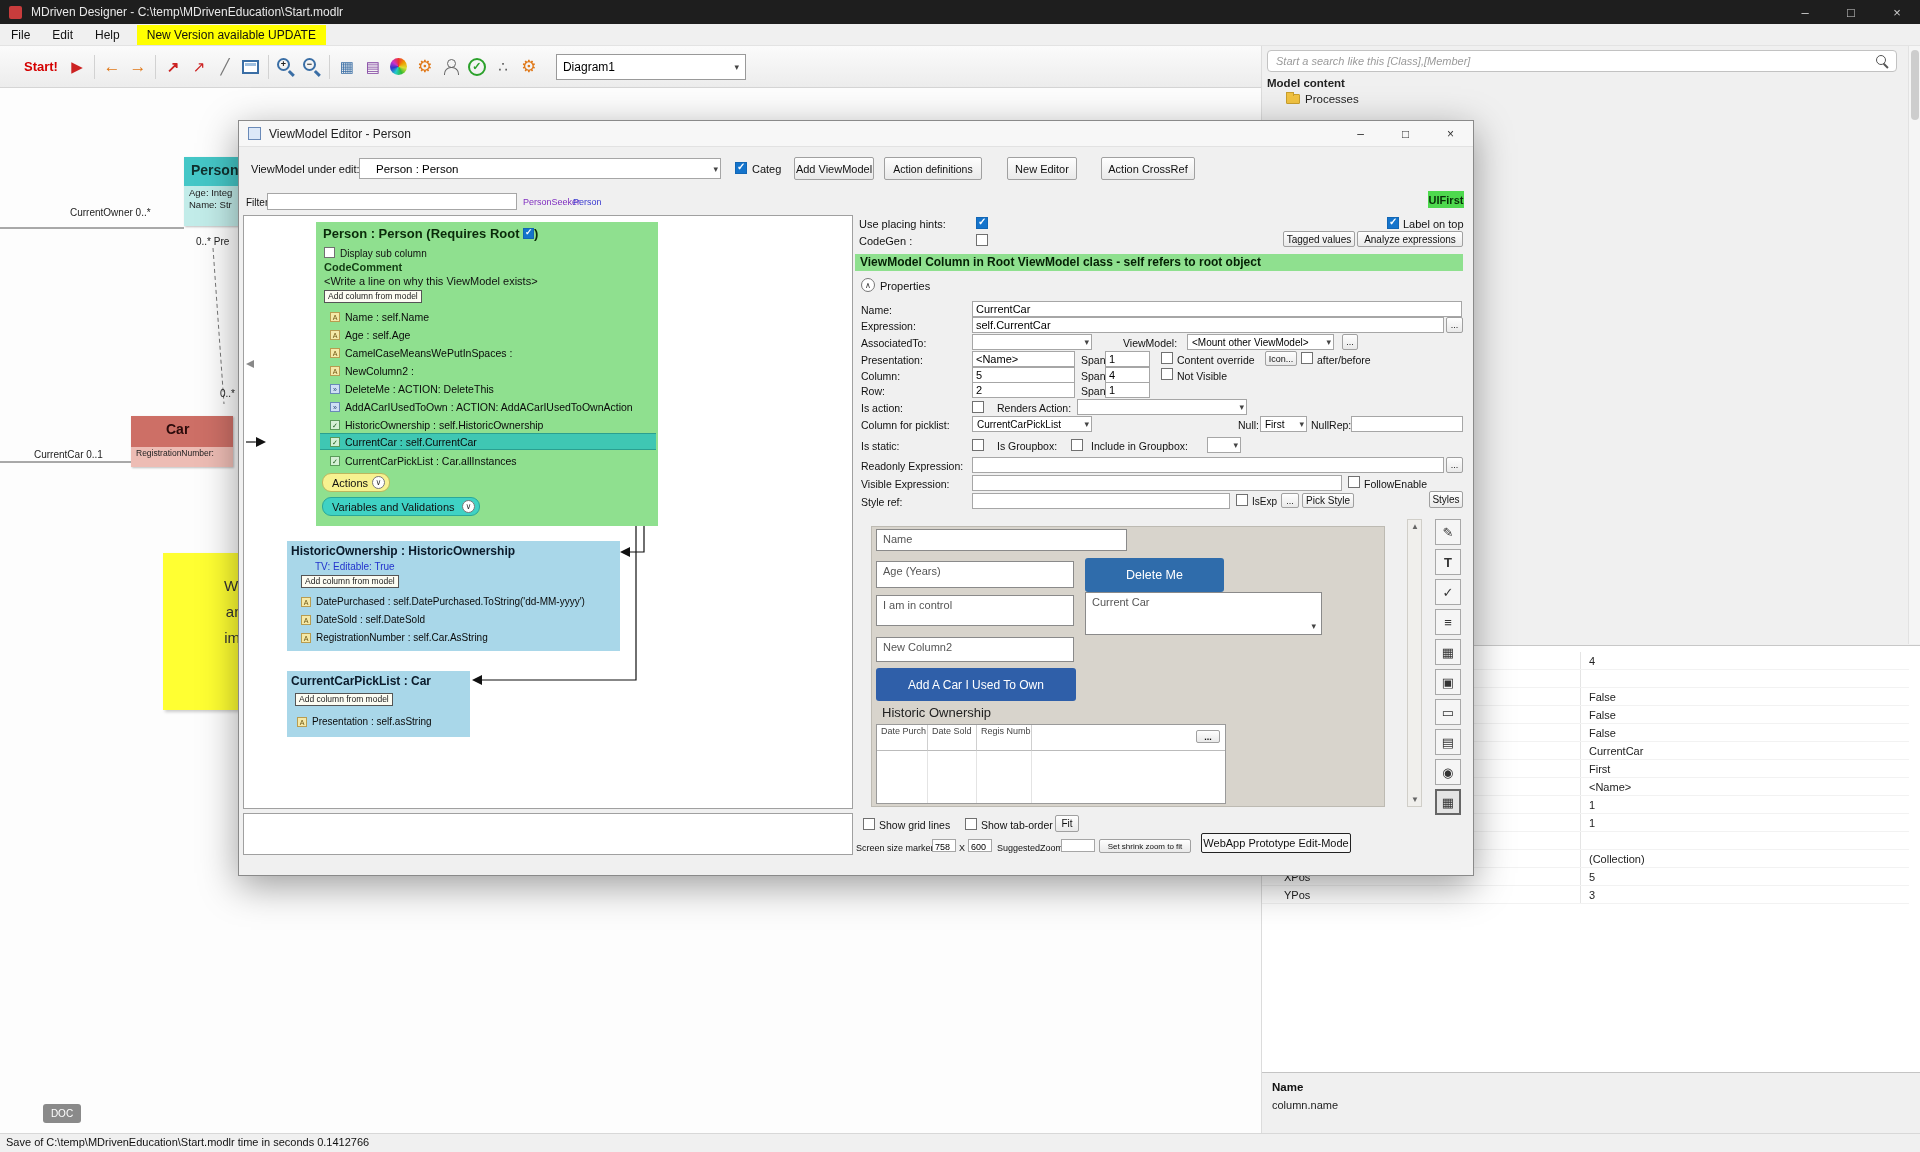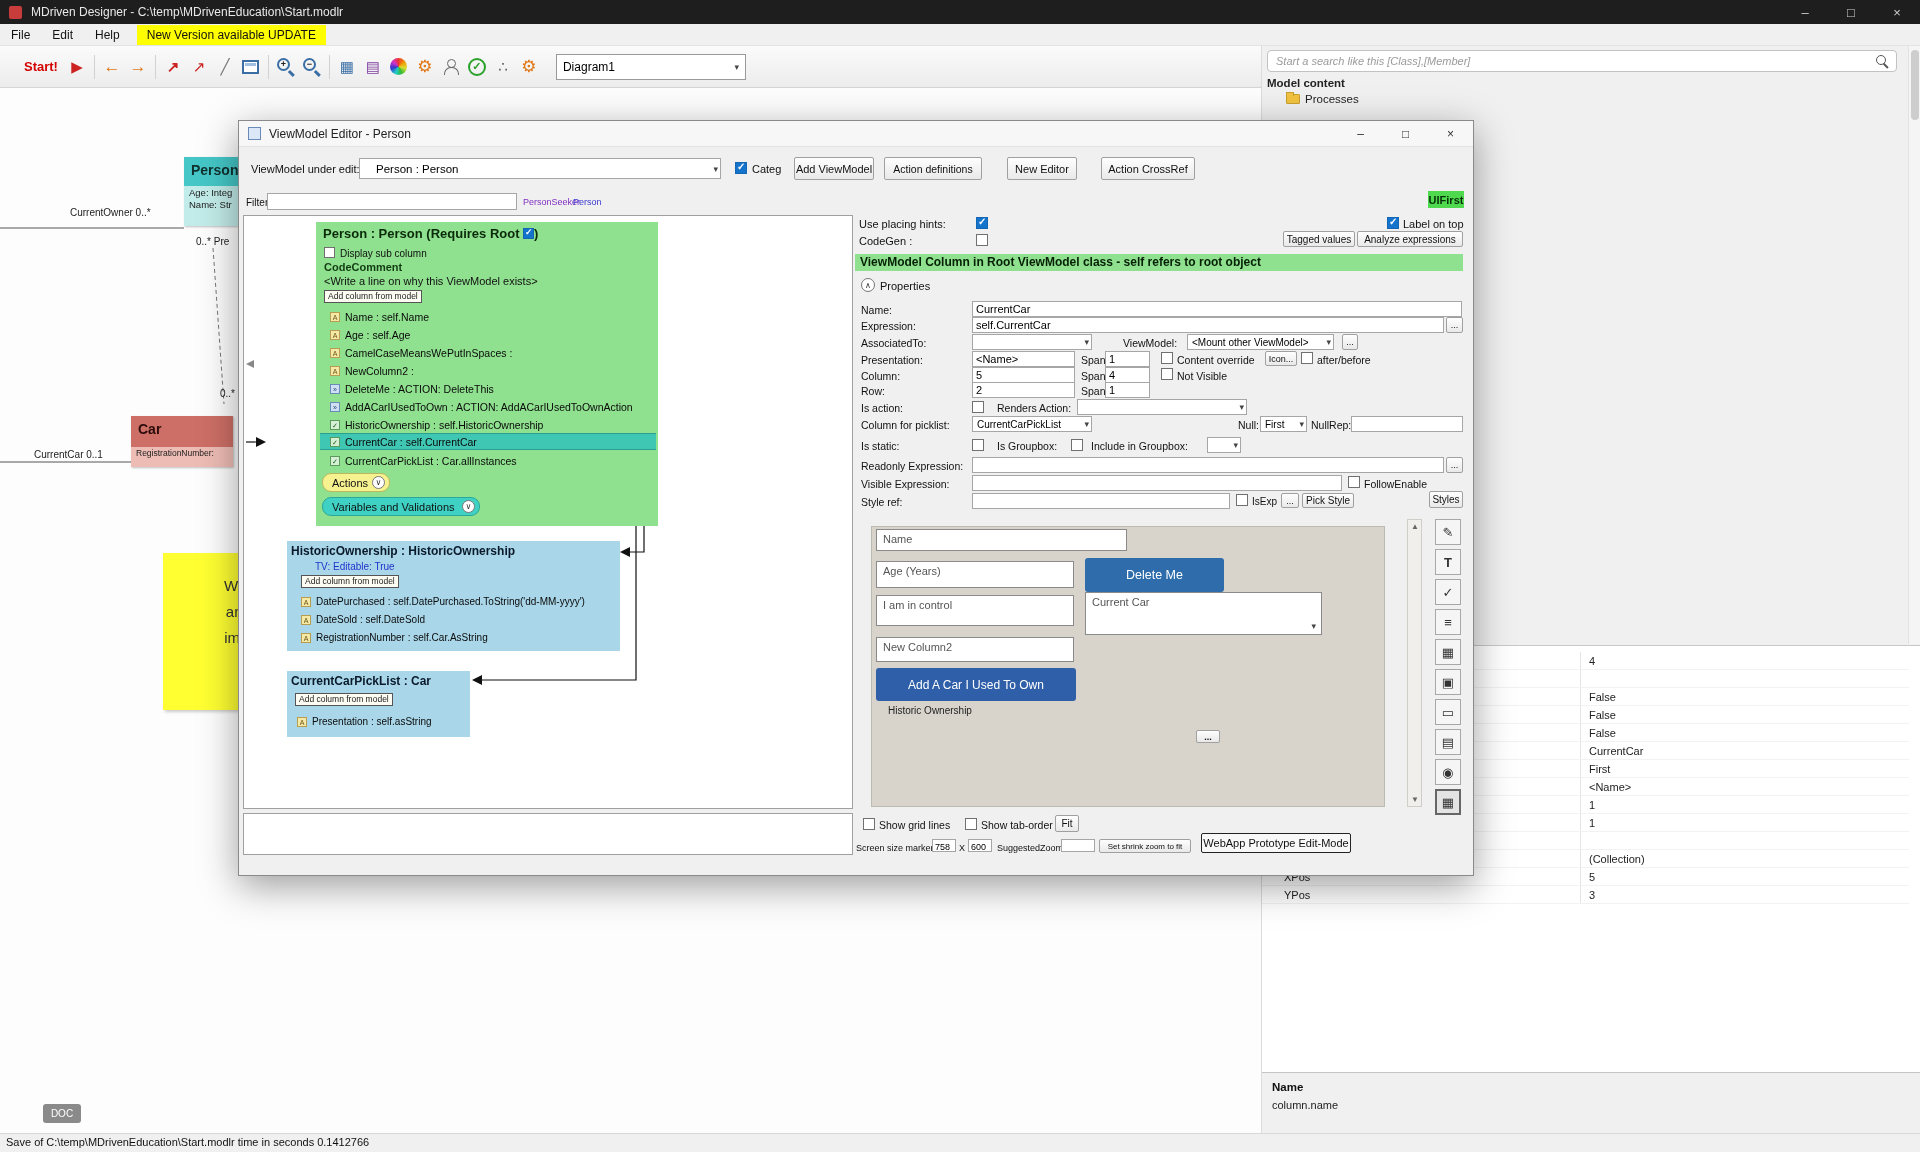--- a/index.html
+++ b/index.html
@@ -184,21 +184,21 @@
       </div>
     <div style="height:40px;background:#c2ece9;">
       <div class="clsattr">Age: Integ</div>
       <div class="clsattr">Name: Str</div>
     </div>
   </div>
   <div class="assoclbl" style="left:70px;top:119px;">CurrentOwner 0..*</div>
   <div class="assoclbl" style="left:196px;top:148px;">0..* Pre</div>
   <div class="assoclbl" style="left:220px;top:300px;">0..*</div>
   <div class="clsbox" style="left:131px;top:328px;width:102px;height:51px;">
-    <div style="height:31px;background:#cd6f66;">
+    <div style="height:31px;background:#cd6f66;padding-left:28px;">
         <div class="clshead" style="color:#2a0a0a;">Car</div>
       </div>
     <div style="height:20px;background:#edbcb4;">
       <div class="clsattr" style="font-size:8.5px;">RegistrationNumber:</div>
     </div>
   </div>
   <div class="assoclbl" style="left:34px;top:361px;">CurrentCar 0..1</div>
   <div class="note" style="left:163px;top:465px;width:131px;height:157px;">
     <div class="noteln" style="margin-top:24px;">We w</div>
     <div class="noteln">and t</div>
@@ -512,21 +512,31 @@
     <div class="pvfield" style="left:4px;top:2px;width:251px;height:22px;">Name</div>
     <div class="pvfield" style="left:4px;top:34px;width:198px;height:27px;">Age (Years)</div>
     <div class="pvbtn" style="left:213px;top:31px;width:139px;height:34px;background:#2f6cab;">Delete Me</div>
     <div class="pvfield" style="left:4px;top:68px;width:198px;height:31px;">I am in control</div>
     <div class="pvfield" style="left:213px;top:65px;width:237px;height:43px;">
       <span>Current Car</span>
       <span class="abs" style="right:5px;bottom:3px;font-size:9px;color:#444;">▾</span>
     </div>
     <div class="pvfield" style="left:4px;top:110px;width:198px;height:25px;">New Column2</div>
     <div class="pvbtn" style="left:4px;top:141px;width:200px;height:33px;background:#2f5fa9;font-size:12px;">Add A Car I Used To Own</div>
-    <div class="abs" style="left:16px;top:178px;font-size:10px;color:#222;">Historic Ownership</div>
+    <div class="abs" style="left:10px;top:178px;font-size:13px;color:#222;">Historic Ownership</div>
+    <div class="pvtable">
+      <div class="pvth">Date Purch</div>
+      <div class="pvth">Date Sold</div>
+      <div class="pvth">Regis Numb</div>
+      <div class="pvth" style="border-right:none;"></div>
+      <div class="pvtb"></div>
+      <div class="pvtb"></div>
+      <div class="pvtb"></div>
+      <div></div>
+    </div>
     <span class="btn" style="left:324px;top:203px;width:24px;height:13px;font-size:9px;font-weight:bold;">...</span>
   </div>
 
   <div class="pvscroll">
     <div class="abs" style="left:3px;top:2px;">▲</div>
     <div class="abs" style="left:3px;bottom:2px;">▼</div>
   </div>
 
   <span class="sidebtn" style="top:398px;">✎</span>
   <span class="sidebtn" style="top:428px;font-weight:bold;">T</span>

